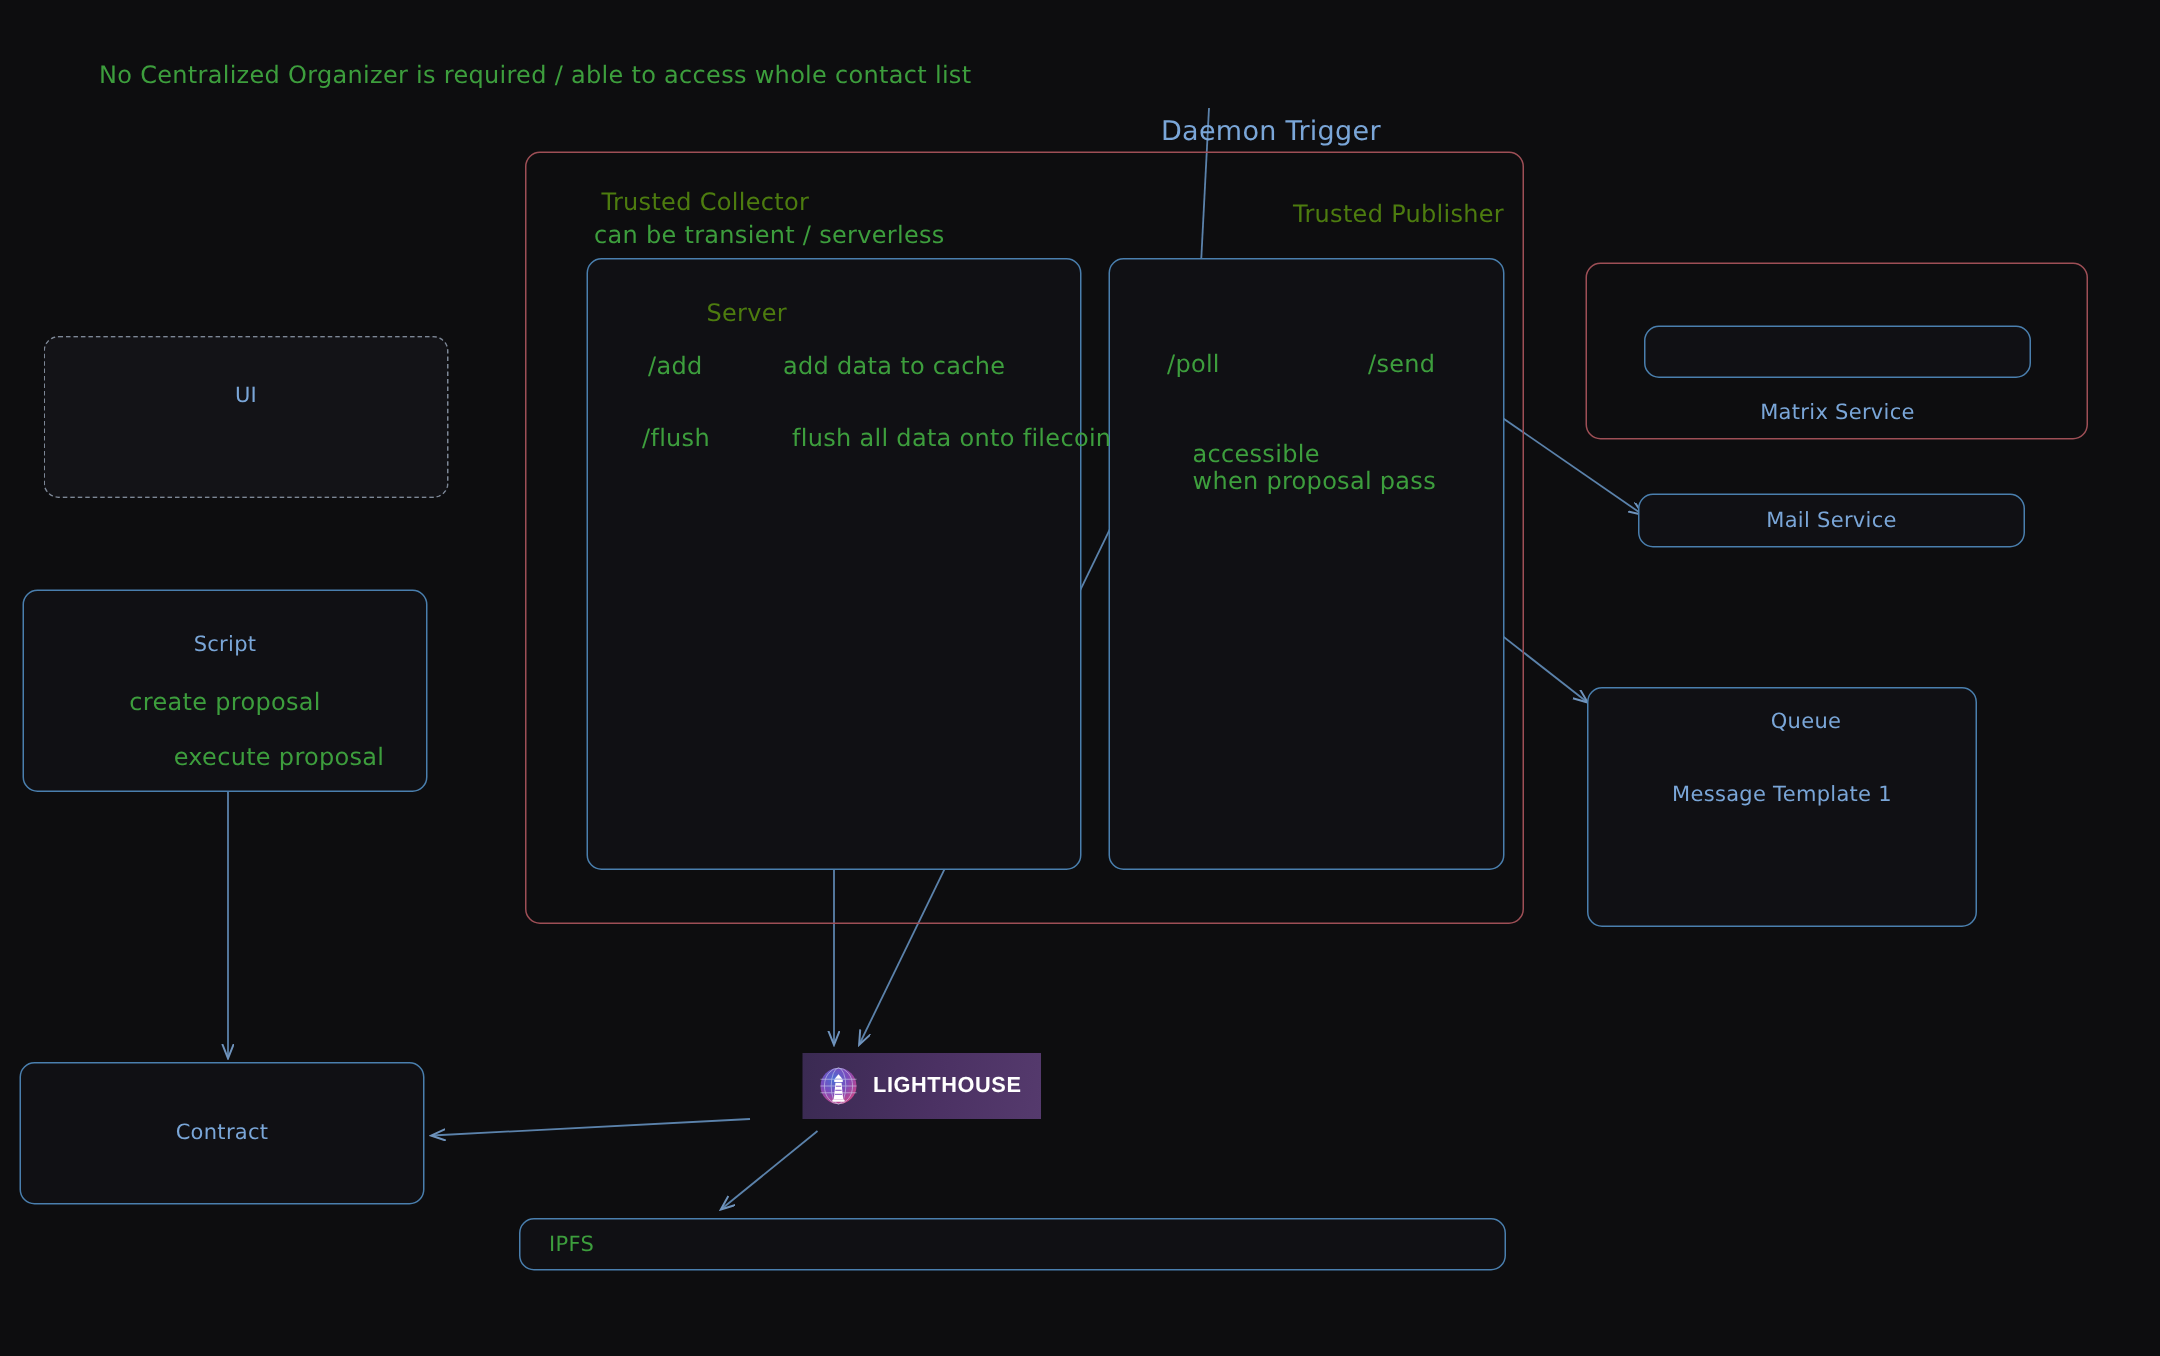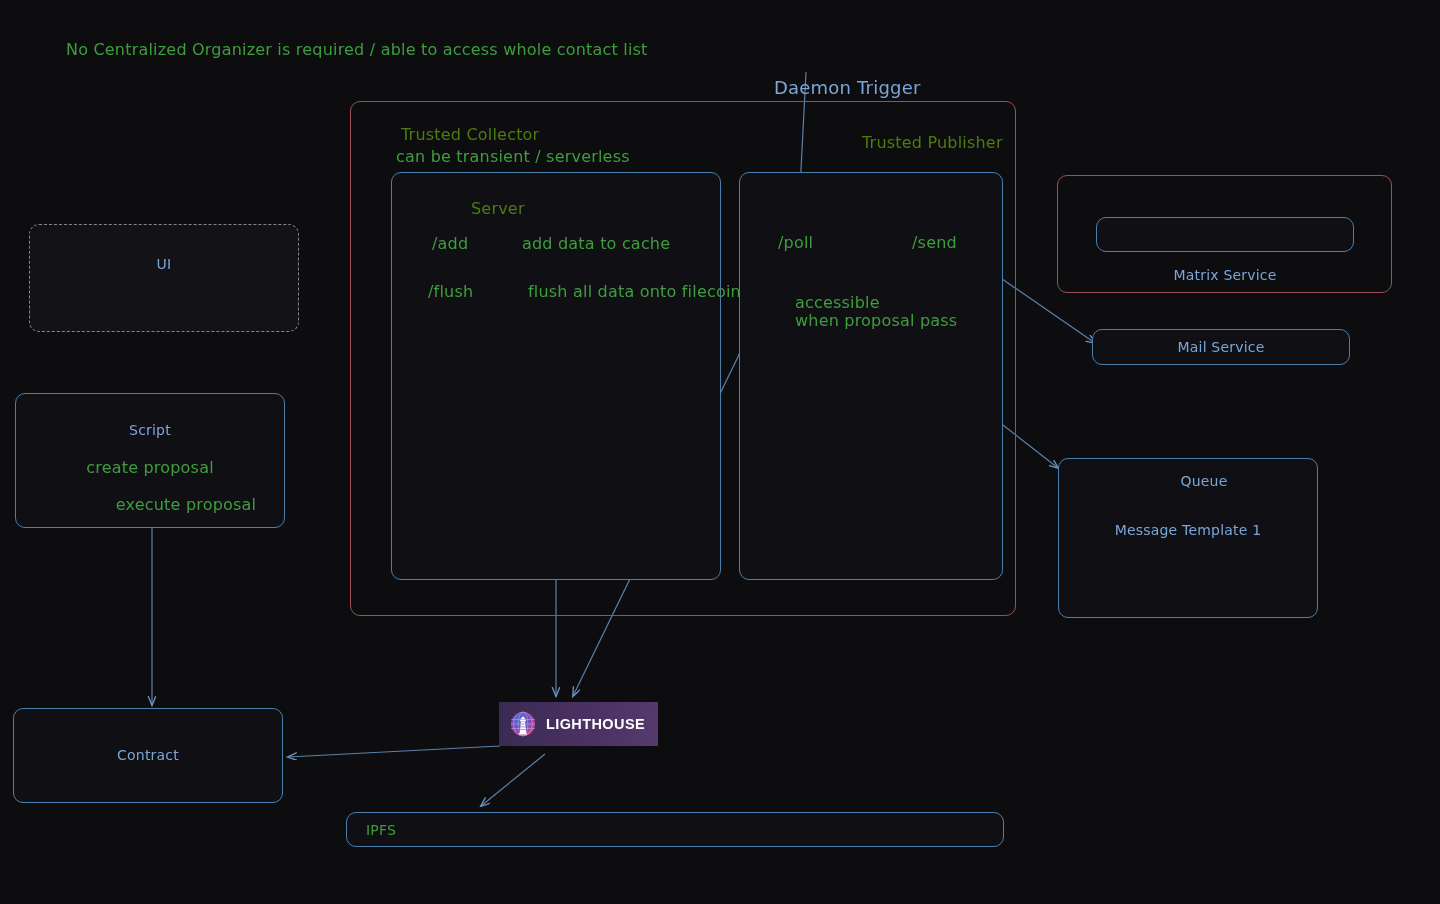--- a/index.html
+++ b/index.html
@@ -61,20 +61,21 @@
 
   
   .lh-badge {
     position: absolute;
     display: flex;
     align-items: center;
     gap: 8px;
     background: linear-gradient(100deg, #3a2a52 0%, #4b3163 55%, #553a6d 100%);
     padding: 7px 13px 7px 9px;
     z-index: 20;
+    margin-left: 36px;
   }
   .lh-mark {
     width: 30px;
     height: 30px;
     flex: 0 0 30px;
     position: relative;
   }
   .lh-text {
     color: #ffffff;
     font-family: "Liberation Sans", sans-serif;

